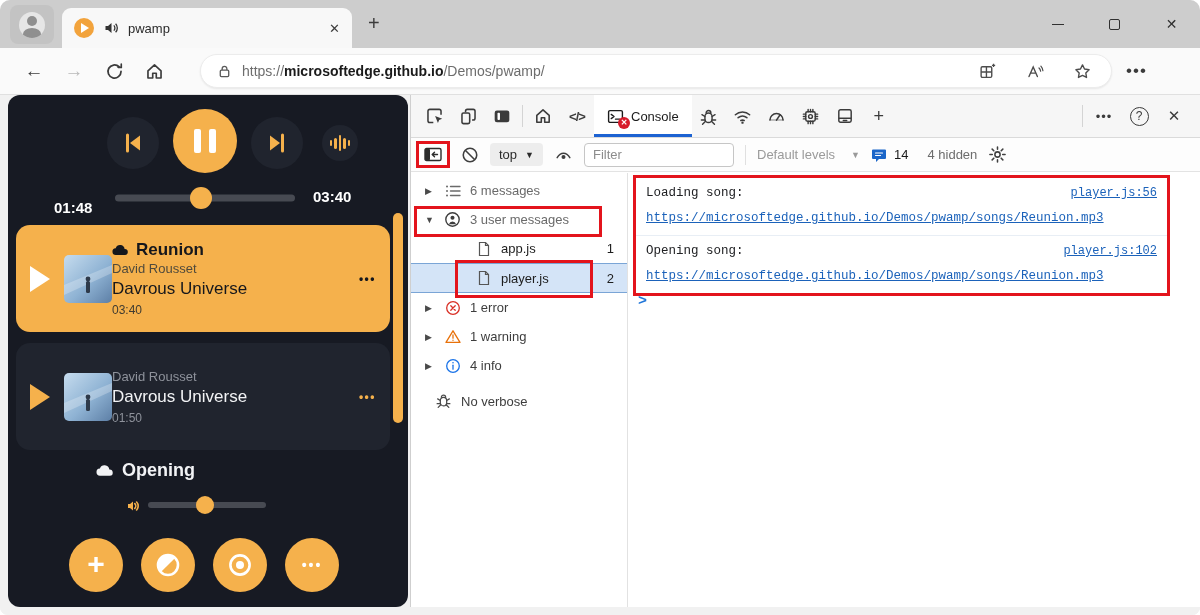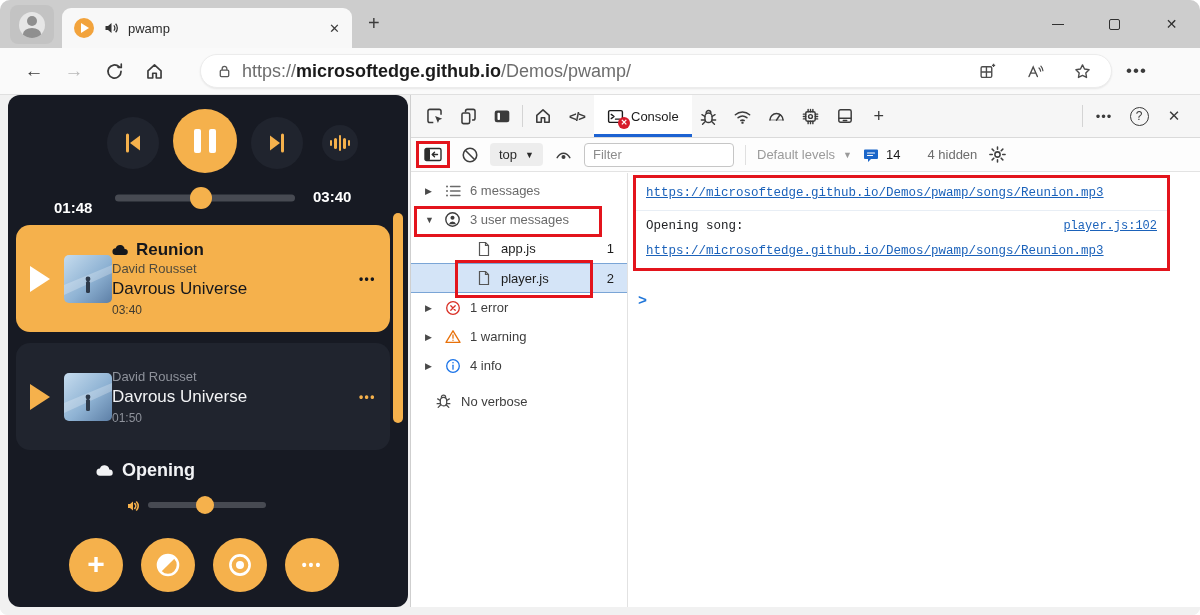--- a/index.html
+++ b/index.html
@@ -23,21 +23,21 @@
   .wc-min-glyph { width:12px; border-top:1.4px solid #303030; }
   .wc-max-glyph { width:11px; height:11px; border:1.4px solid #303030; border-radius:2px; }
 
   
   .navbar { position:relative; height:47px; background:#fafafa; border-bottom:1px solid #e0e0e0; display:flex; align-items:center; }
   .nav-ico { width:40px; text-align:center; font-size:19px; color:#3b3b3b; flex:none; }
   .nav-ico.disabled { color:#b9b9b9; }
   .nav-svg { width:40px; display:flex; justify-content:center; color:#3b3b3b; flex:none; }
   .urlbar { margin-left:26px; height:34px; width:912px; background:#fff; border:1px solid #ececec; box-shadow:0 1px 2px rgba(0,0,0,.08); border-radius:17px; display:flex; align-items:center; padding:0 20px 0 16px; }
   .lock { color:#5a5a5a; display:flex; margin-right:10px; }
-  .url-text { font-size:18px; color:#6d6d6d; white-space:nowrap; }
+  .url-text { font-size:14px; color:#6d6d6d; white-space:nowrap; }
   .url-text b { color:#1b1b1b; font-weight:700; }
   .urlbar-right { margin-left:auto; display:flex; align-items:center; gap:30px; color:#4d4d4d; }
   .nav-more { margin-left:14px; font-size:17px; color:#3b3b3b; letter-spacing:1px; }
 
   
   .content { position:relative; height:520px; background:#f1f1f1; }
 
   
   .player { position:absolute; left:8px; top:0; width:400px; height:512px; background:#171a23; border-radius:12px; overflow:hidden; }
   .circle-btn { position:absolute; border-radius:50%; display:flex; align-items:center; justify-content:center; }
@@ -93,24 +93,24 @@
   .help-circle { width:19px; height:19px; border:1.4px solid #3b3b3b; border-radius:50%; font-size:12px; display:flex; align-items:center; justify-content:center; }
   .code-glyph { font-size:13px; font-weight:700; color:#3b3b3b; letter-spacing:-1px; }
 
   .dt-row2 { height:34px; display:flex; align-items:center; background:#fdfdfd; border-bottom:1px solid #e3e3e3; padding:0 8px 0 5px; gap:11px; color:#3f3f3f; }
   .red-wrap { border:3px solid #e3141c; padding:3px 5px; display:inline-flex; align-items:center; }
   .top-pill { background:#ededed; border-radius:4px; padding:4px 9px; display:flex; align-items:center; gap:8px; font-size:13px; color:#2b2b2b; }
   .caret-sm { font-size:9px; color:#2b2b2b; }
   .filter-input { width:150px; height:24px; border:1px solid #c6c6c6; border-radius:4px; font-size:13px; padding:0 8px; color:#333; font-family:"Liberation Sans",sans-serif; }
   .filter-input::placeholder { color:#8c8c8c; }
   .v-div { width:1px; height:20px; background:#e0e0e0; }
-  .lvl { font-size:13px; color:#9a9a9a; display:flex; align-items:center; gap:8px; }
+  .lvl { font-size:13px; color:#9a9a9a; display:flex; align-items:center; gap:16px; }
   .lvl .caret-sm { color:#9a9a9a; }
   .count-group { display:flex; align-items:center; gap:7px; font-size:13px; color:#1b1b1b; }
-  .hidden-label { font-size:13px; color:#6d6d6d; margin-left:16px; }
+  .hidden-label { font-size:13px; color:#6d6d6d; margin-left:8px; }
 
   .dt-body { position:absolute; top:78px; bottom:0; left:0; right:0; display:flex; }
   .dt-sidebar { width:217px; border-right:1px solid #e2e2e2; padding-top:3px; flex:none; }
   .sb-row { height:29px; display:flex; align-items:center; font-size:13px; color:#3d3d3d; padding-left:14px; gap:9px; }
   .sb-row .caret { width:10px; font-size:9px; color:#4a4a4a; flex:none; }
   .sb-row .ic { width:17px; display:flex; justify-content:center; flex:none; }
   .sb-row.child { padding-left:64px; }
   .sb-row.child .lbl { color:#1d1d1d; }
   .sb-row .cnt { margin-left:auto; padding-right:13px; color:#1d1d1d; }
   .sb-row.sel { background:#d4e4f7; border-top:1px solid #7aa5d6; border-bottom:1px solid #7aa5d6; height:30px; }
@@ -563,20 +563,24 @@
                   <path d="M6 5a2 2 0 0 1 4 0M2.5 6.5L5 8M13.5 6.5L11 8M2 11h3M14 11h-3M3 14.5L5.5 12M13 14.5L10.5 12"></path>
                 </svg>
             </span>
             <span class="lbl">No verbose</span>
           </div>
         </div>
 
         <div class="dt-console">
           <div class="msg-box">
             <div class="msg">
+              <div class="msg-line">
+                <span class="msg-text">Loading song:</span>
+                <span class="lnk">player.js:56</span>
+              </div>
               <span class="lnk url-lnk">https://microsoftedge.github.io/Demos/pwamp/songs/Reunion.mp3</span>
             </div>
             <div class="msg-sep"></div>
             <div class="msg">
               <div class="msg-line">
                 <span class="msg-text">Opening song:</span>
                 <span class="lnk">player.js:102</span>
               </div>
               <span class="lnk url-lnk">https://microsoftedge.github.io/Demos/pwamp/songs/Reunion.mp3</span>
             </div>

